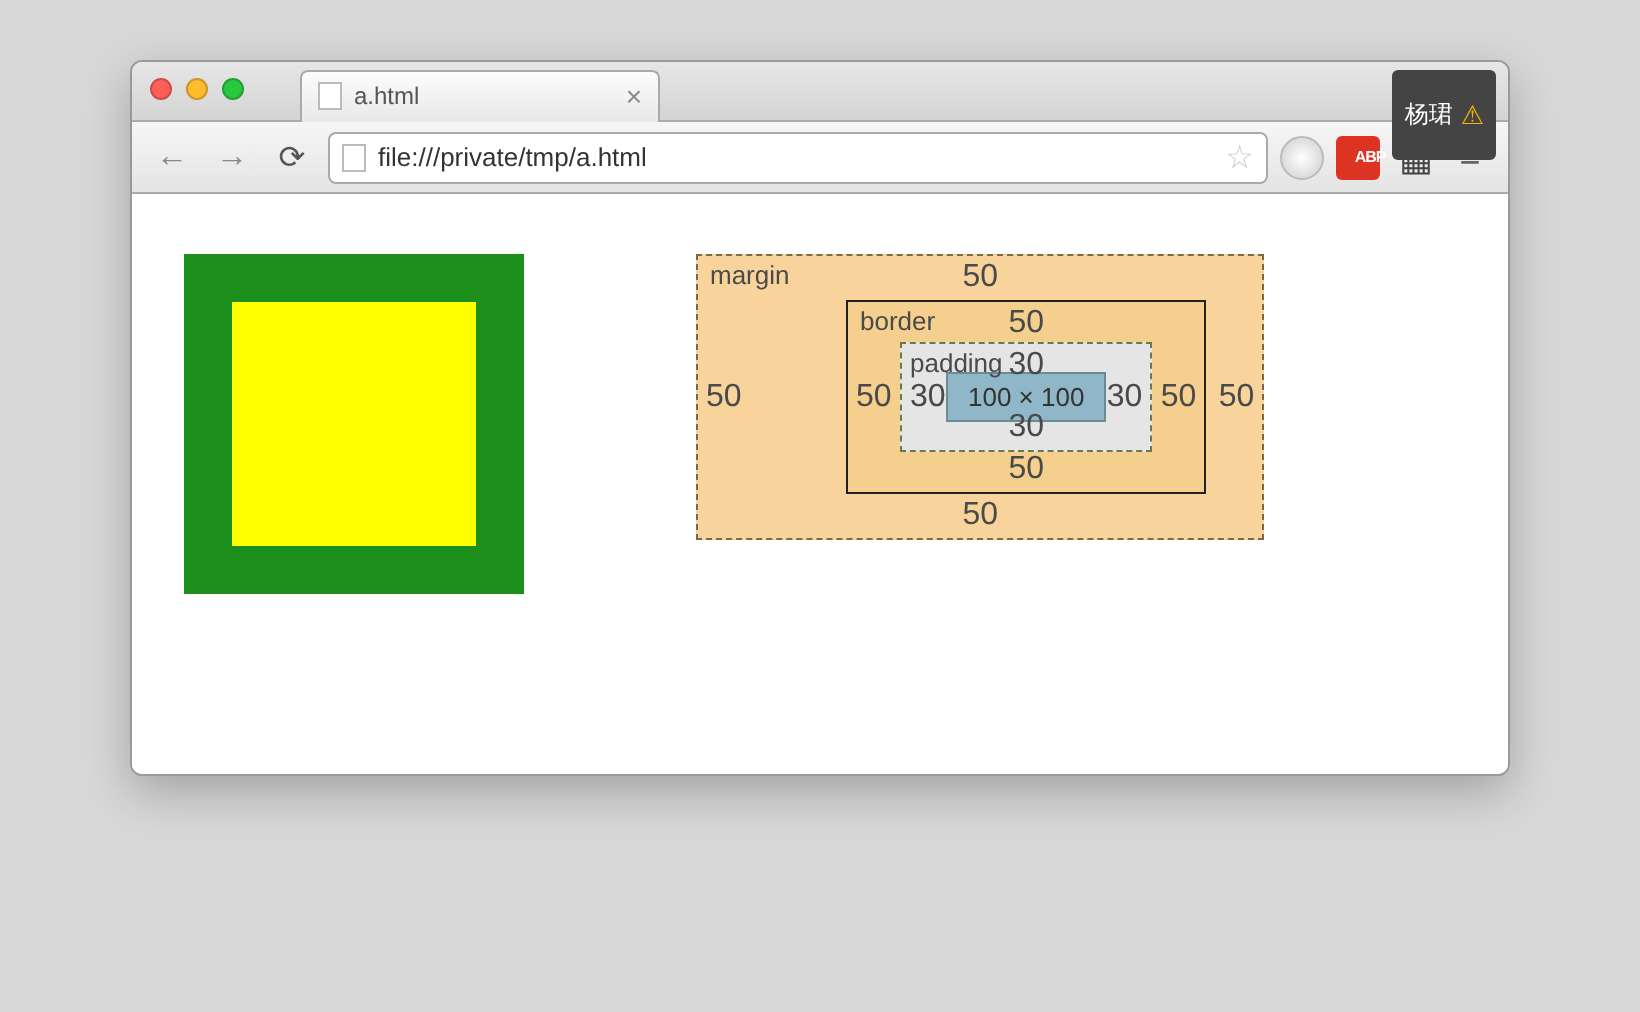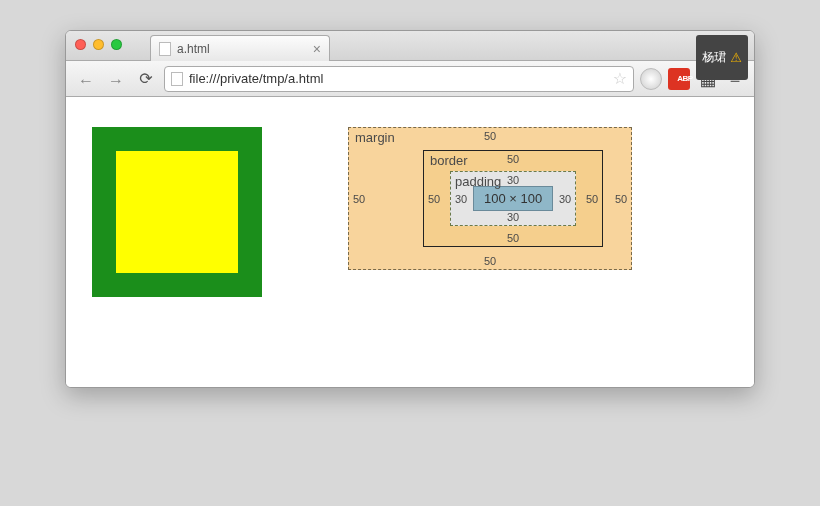--- a/index.html
+++ b/index.html
@@ -23,20 +23,21 @@
 }
 .traffic { display: flex; gap: 7px; padding-left: 9px; }
 .dot { width: 11px; height: 11px; border-radius: 50%; border: 0.5px solid rgba(0,0,0,0.2); }
 .dot.red { background: #ff5f57; }
 .dot.yellow { background: #ffbd2e; }
 .dot.green { background: #28c940; }
 .tabs-area {
   background: linear-gradient(#e6e6e6, #d4d4d4);
   border-bottom: 1px solid #aaa;
   display: flex;
+  align-items: center;
   position: relative;
   height: 30px;
 }
 .tabs-area .traffic { position: absolute; left: 0; top: 8px; }
 .tab {
   margin-left: 84px;
   background: linear-gradient(#fcfcfc, #e8e8e8);
   border: 1px solid #aaa;
   border-bottom: none;
   border-radius: 4px 4px 0 0;
@@ -195,21 +196,21 @@
 }
 .bm-label {
   position: absolute;
   top: 2px;
   left: 6px;
   color: #4a4a4a;
 }
 .bm-num {
   position: absolute;
   color: #4a4a4a;
-  font-size: 11px;
+  font-size: 16px;
 }
 .bm-num.top { top: 2px; left: 50%; transform: translateX(-50%); }
 .bm-num.bottom { bottom: 2px; left: 50%; transform: translateX(-50%); }
 .bm-num.left { left: 4px; top: 50%; transform: translateY(-50%); }
 .bm-num.right { right: 4px; top: 50%; transform: translateY(-50%); }
 .bm-padding .bm-label { left: 4px; }
 </style>
 </head>
 <body>
 

